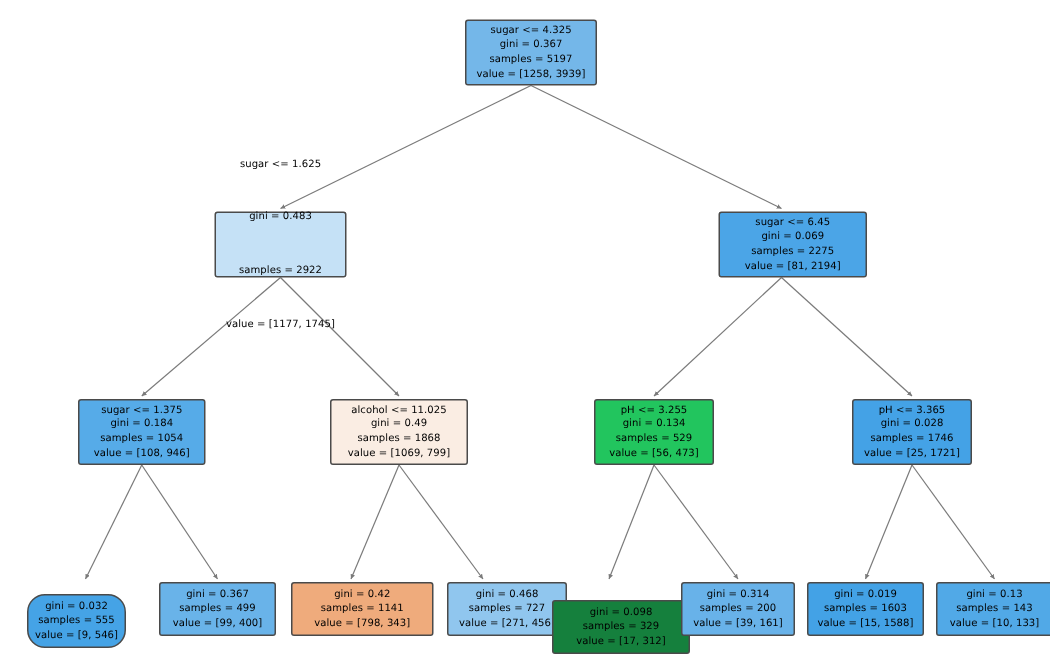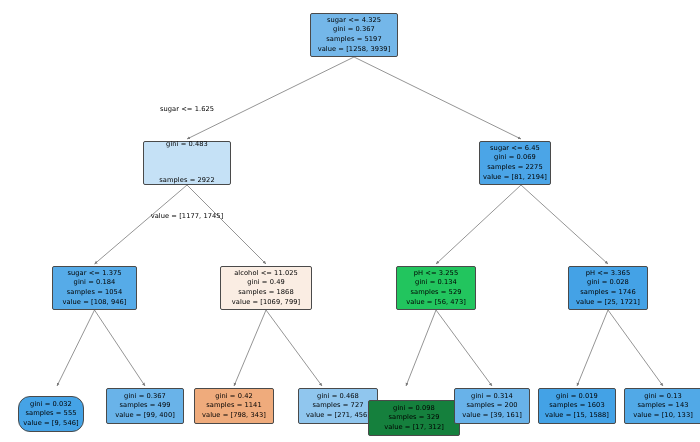--- a/index.html
+++ b/index.html
@@ -84,21 +84,21 @@
         <span class="node-line">gini = 0.367</span>
         <span class="node-line">samples = 5197</span>
         <span class="node-line">value = [1258, 3939]</span>
       </div>
       <div class="tree-node" style="left: 143px; top: 141px; width: 88px; height: 44px; background: rgb(197, 225, 246); border-color: rgb(74, 74, 74); gap: 26px;">
         <span class="node-line">sugar &lt;= 1.625</span>
         <span class="node-line">gini = 0.483</span>
         <span class="node-line">samples = 2922</span>
         <span class="node-line">value = [1177, 1745]</span>
       </div>
-      <div class="tree-node" style="left: 479px; top: 141px; width: 72px; height: 44px; background: rgb(75, 165, 231); border-color: rgb(74, 74, 74);">
+      <div class="tree-node" style="left: 479px; top: 141px; width: 99px; height: 44px; background: rgb(75, 165, 231); border-color: rgb(74, 74, 74);">
         <span class="node-line">sugar &lt;= 6.45</span>
         <span class="node-line">gini = 0.069</span>
         <span class="node-line">samples = 2275</span>
         <span class="node-line">value = [81, 2194]</span>
       </div>
       <div class="tree-node" style="left: 52px; top: 266px; width: 85px; height: 44px; background: rgb(86, 171, 232); border-color: rgb(74, 74, 74);">
         <span class="node-line">sugar &lt;= 1.375</span>
         <span class="node-line">gini = 0.184</span>
         <span class="node-line">samples = 1054</span>
         <span class="node-line">value = [108, 946]</span>
@@ -124,21 +124,21 @@
       <div class="tree-node" style="left: 18px; top: 396px; width: 66px; height: 36px; background: rgb(69, 163, 230); border-color: rgb(74, 74, 74); border-radius: 12px;">
         <span class="node-line">gini = 0.032</span>
         <span class="node-line">samples = 555</span>
         <span class="node-line">value = [9, 546]</span>
       </div>
       <div class="tree-node" style="left: 106px; top: 388px; width: 78px; height: 36px; background: rgb(105, 179, 233); border-color: rgb(74, 74, 74);">
         <span class="node-line">gini = 0.367</span>
         <span class="node-line">samples = 499</span>
         <span class="node-line">value = [99, 400]</span>
       </div>
-      <div class="tree-node" style="left: 194px; top: 388px; width: 80px; height: 36px; background: rgb(239, 171, 124); border-color: rgb(74, 74, 74);">
+      <div class="tree-node" style="left: 194px; top: 388px; width: 95px; height: 36px; background: rgb(239, 171, 124); border-color: rgb(74, 74, 74);">
         <span class="node-line">gini = 0.42</span>
         <span class="node-line">samples = 1141</span>
         <span class="node-line">value = [798, 343]</span>
       </div>
       <div class="tree-node" style="left: 282px; top: 388px; width: 80px; height: 36px; background: rgb(144, 198, 238); border-color: rgb(74, 74, 74); margin-left: 16px;">
         <span class="node-line">gini = 0.468</span>
         <span class="node-line">samples = 727</span>
         <span class="node-line">value = [271, 456]</span>
       </div>
       <div class="tree-node" style="left: 368px; top: 400px; width: 92px; height: 36px; background: #15803d; border-color: rgb(74, 74, 74);">

